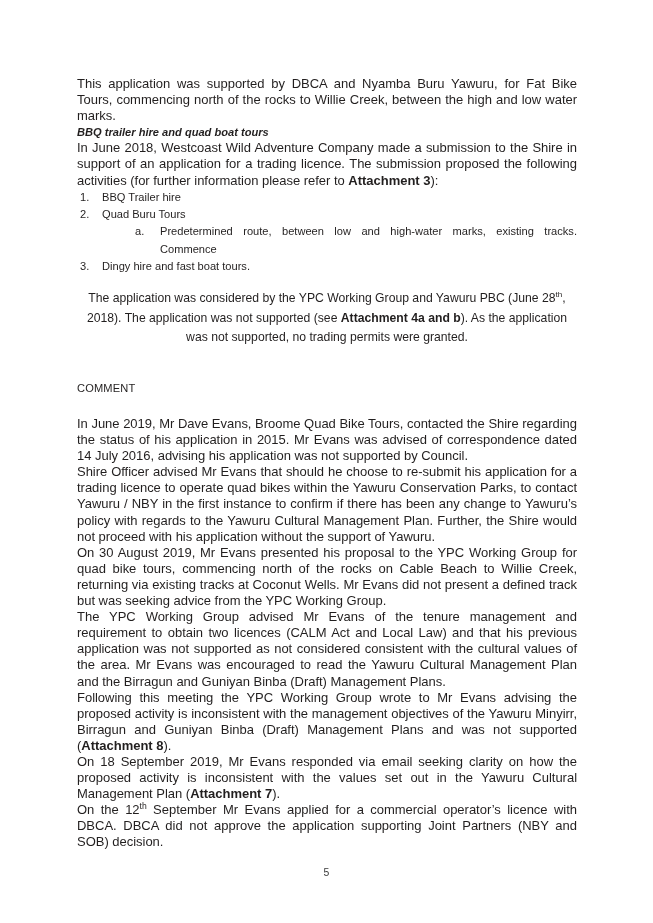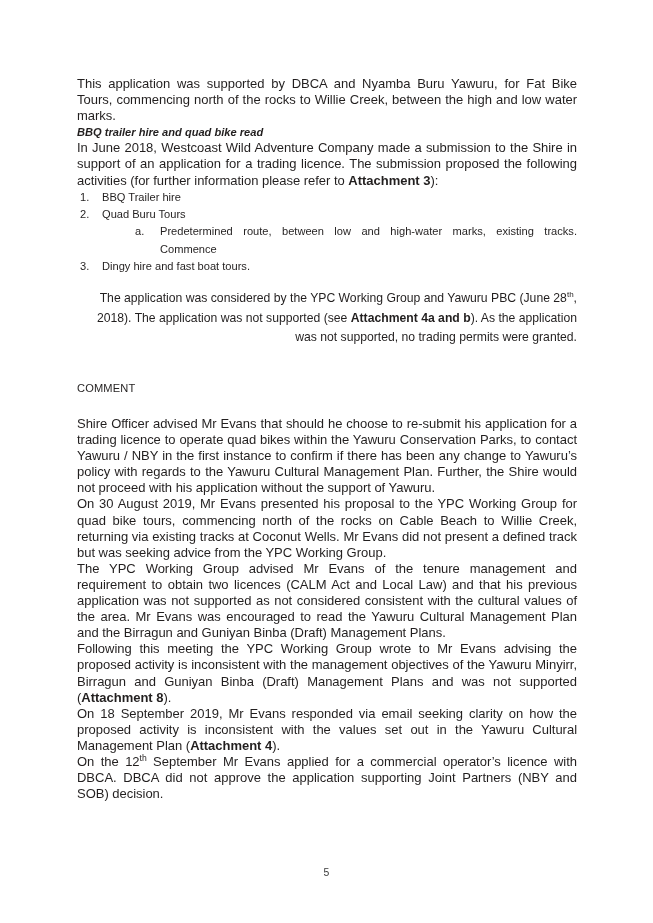--- a/index.html
+++ b/index.html
@@ -103,21 +103,21 @@
     width: 18px;
     text-align: left;
   }
   ol.sublist > li .cont {
     display: block;
     text-align: left;
   }
   .big-para {
     font-size: 12.2px;
     line-height: 19.6px;
-    text-align: right;
+    text-align: center;
     margin-bottom: 0;
   }
   .gap-md  { height: 14px; }
   .gap-lg  { height: 20px; }
   .gap-xl  { height: 28px; }
   .gap-xxl { height: 32px; }
   .footer {
     position: absolute;
     left: 0;
     top: 866px;
@@ -129,21 +129,21 @@
   }
 </style>
 </head>
 <body>
 
 <div class="page">
   <div class="content">
 
     <div class="para">This application was supported by DBCA and Nyamba Buru Yawuru, for Fat Bike Tours, commencing north of the rocks to Willie Creek, between the high and low water marks.</div>
 
-    <div class="heading-italic">BBQ trailer hire and quad bike read</div>
+    <div class="heading-italic">BBQ trailer hire and quad boat tours</div>
 
     <div class="para"><span>In June 2018, Westcoast Wild Adventure Company made a submission to the Shire in support of an application for a trading licence.  The submission proposed the following activities (for further information please refer to </span><span class="b">Attachment 3</span><span>):</span></div>
 
     <ol class="numlist">
       <li>
         <span class="marker">1.</span>
         <span>BBQ Trailer hire</span>
       </li>
       <li>
         <span class="marker">2.</span>
@@ -164,30 +164,31 @@
     <div class="gap-md"></div>
 
     <div class="big-para"><span>The application was considered by the YPC Working Group and Yawuru PBC (June 28</span><sup>th</sup><span>, 2018).  The application was not supported (see </span><span class="b">Attachment 4a and b</span><span>). As the application was not supported, no trading permits were granted.</span></div>
 
     <div class="gap-xxl"></div>
 
     <div class="section-heading">COMMENT</div>
 
     <div class="gap-lg"></div>
 
+    <div class="para">In June 2019, Mr Dave Evans, Broome Quad Bike Tours, contacted the Shire regarding the status of his application in 2015.   Mr Evans was advised of correspondence dated 14 July 2016, advising his application was not supported by Council.</div>
 
     <div class="para">Shire Officer advised Mr Evans that should he choose to re-submit his application for a trading licence to operate quad bikes within the Yawuru Conservation Parks, to contact Yawuru / NBY in the first instance to confirm if there has been any change to Yawuru’s policy with regards to the Yawuru Cultural Management Plan.  Further, the Shire would not proceed with his application without the support of Yawuru.</div>
 
     <div class="para">On 30 August 2019, Mr Evans presented his proposal to the YPC Working Group for quad bike tours, commencing north of the rocks on Cable Beach to Willie Creek, returning via existing tracks at Coconut Wells.  Mr Evans did not present a defined track but was seeking advice from the YPC Working Group.</div>
 
     <div class="para">The YPC Working Group advised Mr Evans of the tenure management and requirement to obtain two licences (CALM Act and Local Law) and that his previous application was not supported as not considered consistent with the cultural values of the area.  Mr Evans was encouraged to read the Yawuru Cultural Management Plan and the Birragun and Guniyan Binba (Draft) Management Plans.</div>
 
     <div class="para"><span>Following this meeting the YPC Working Group wrote to Mr Evans advising the proposed activity is inconsistent with the management objectives of the Yawuru Minyirr, Birragun and Guniyan Binba (Draft) Management Plans and was not supported (</span><span class="b">Attachment 8</span><span>).</span></div>
 
-    <div class="para"><span>On 18 September 2019, Mr Evans responded via email seeking clarity on how the proposed activity is inconsistent with the values set out in the Yawuru Cultural Management Plan (</span><span class="b">Attachment 4</span><span>).</span></div>
+    <div class="para"><span>On 18 September 2019, Mr Evans responded via email seeking clarity on how the proposed activity is inconsistent with the values set out in the Yawuru Cultural Management Plan (</span><span class="b">Attachment 7</span><span>).</span></div>
 
     <div class="para"><span>On the 12</span><sup>th</sup><span> September Mr Evans applied for a commercial operator’s licence with DBCA.  DBCA did not approve the application supporting Joint Partners (NBY and SOB) decision.</span></div>
 
     <div class="gap-xl"></div>
 
 
   </div>
 
   <div class="footer">
     <span>5</span>

